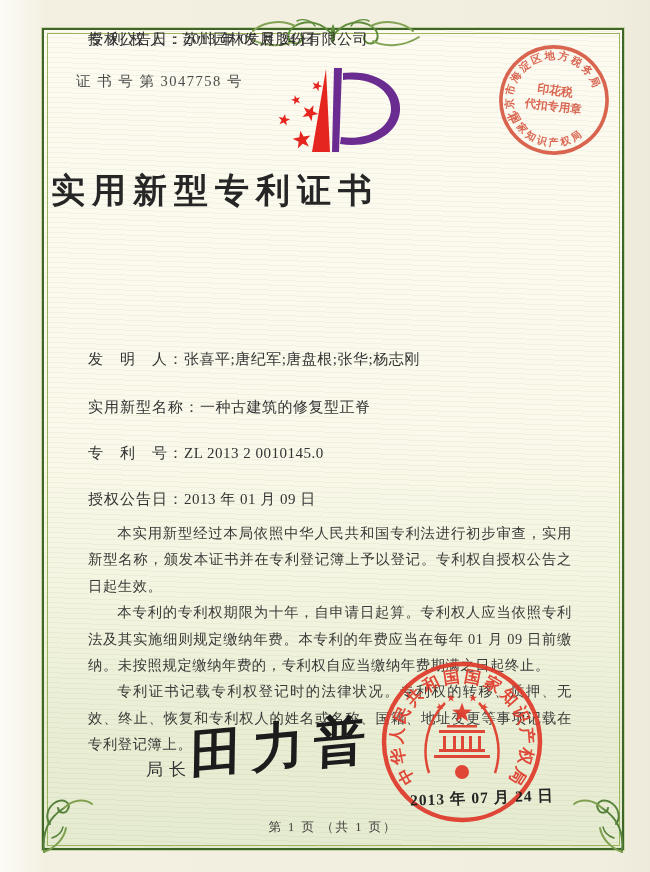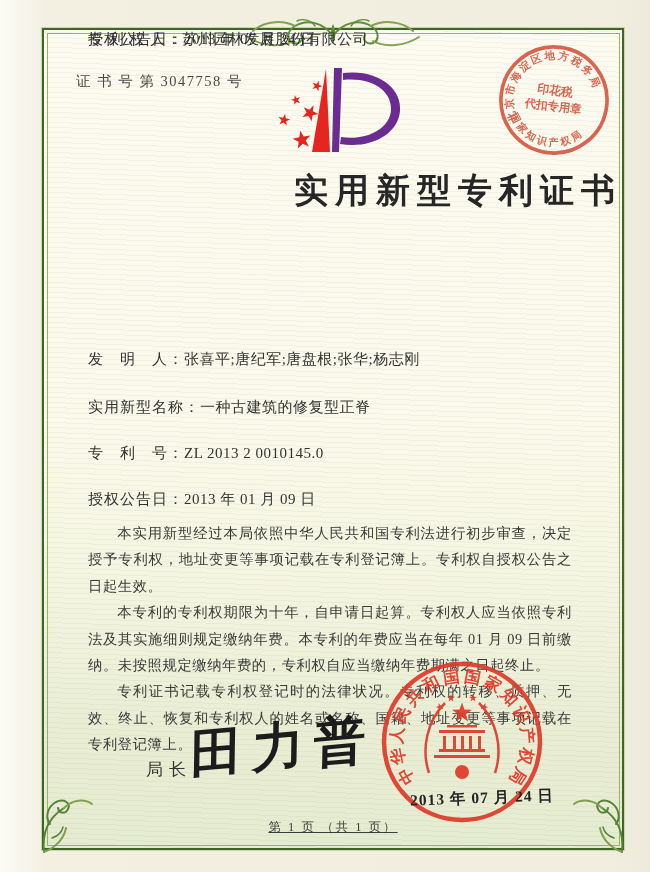--- a/index.html
+++ b/index.html
@@ -15,40 +15,40 @@
       repeating-linear-gradient(2deg, rgba(150,175,110,0.10) 0 1px, rgba(0,0,0,0) 1px 5px),
       linear-gradient(180deg,#fdfbf1 0%,#fbf9ec 48%,#f3f4e0 70%,#e9edd4 86%,#e5ebd0 100%);
     box-shadow:0 0 0 1px #c9d6a8;
   }
   .cert::before{
     content:"";position:absolute;inset:2.5px;border:1px solid #9ab45c;pointer-events:none;
   }
   .cert-no{position:absolute;left:32px;top:42px;font-size:14.5px;letter-spacing:1.5px;color:#4a4a48;}
   .logo{position:absolute;left:200px;top:26px;width:175px;height:108px;}
   .tax-stamp{position:absolute;left:446px;top:6px;width:128px;height:128px;transform:rotate(7deg);color:#d2452f;opacity:.82;}
-  .title{position:absolute;left:0;right:0;top:138px;text-align:right;font-size:34px;font-weight:bold;
+  .title{position:absolute;left:0;right:0;top:138px;text-align:left;font-size:34px;font-weight:bold;
          letter-spacing:7px;padding-left:7px;color:#262626;}
   .field-row{position:absolute;left:44px;right:36px;font-size:15px;color:#333;white-space:nowrap;}
   .field-row:nth-of-type(1){top:224px;}
   .field-row:nth-of-type(2){top:274px;}
   .field-row:nth-of-type(3){top:320px;}
   .field-row:nth-of-type(4){top:368px;}
   .field-row:nth-of-type(5){top:414px;}
   .field-row:nth-of-type(6){top:460px;}
   .field-label{letter-spacing:1px;}
   .field-value{letter-spacing:0.5px;}
   .body-text{position:absolute;left:44px;top:490px;width:484px;color:#3a3a38;}
   .body-text p{margin:0;font-size:14.3px;line-height:26.4px;text-align:justify;text-indent:2.05em;letter-spacing:0.6px;}
   .director{position:absolute;left:90px;top:728px;font-size:17px;letter-spacing:6px;color:#333;margin-left:12px;}
   .sig{position:absolute;left:146px;top:682px;font-size:52px;font-weight:bold;color:#1c1c1c;
        transform:rotate(-5deg) skewX(-6deg);letter-spacing:10px;}
   .seal{position:absolute;left:333px;top:627px;width:170px;height:170px;color:#df392a;opacity:.92;}
   .seal-date{position:absolute;left:348px;top:758px;width:180px;text-align:center;font-size:15.5px;
              font-weight:bold;color:#242424;letter-spacing:1px;transform:rotate(-2deg);}
-  .footer{position:absolute;left:0;right:0;bottom:12px;text-align:center;font-size:12.5px;letter-spacing:2px;color:#3c3c3a;text-decoration:underline;}
+  .footer{position:absolute;left:0;right:0;bottom:12px;text-align:center;font-size:12.5px;letter-spacing:2px;color:#3c3c3a;}
   .ornament-top{position:absolute;left:50%;top:-16px;transform:translateX(-50%);}
   .corner{position:absolute;color:#55813a;}
   .corner.bl{left:-6px;bottom:-8px;}
   .corner.br{right:-6px;bottom:-8px;transform:scaleX(-1);}
   svg text{font-family:"Liberation Serif","DejaVu Serif",serif;}
 </style>
 </head>
 <body>
 
 <div class="cert">
@@ -136,21 +136,21 @@
     <span class="field-label">授权公告日：</span><span class="field-value">2013 年 01 月 09 日</span>
   </div>
   <div class="field-row">
     <span class="field-label">专 利 权 人：</span><span class="field-value">苏州园林发展股份有限公司</span>
   </div>
   <div class="field-row">
     <span class="field-label">授权公告日：</span><span class="field-value">2013 年 07 月 24 日</span>
   </div>
 
   <div class="body-text">
-    <p>本实用新型经过本局依照中华人民共和国专利法进行初步审查，决定授予专利权，地址变更等事项记载在专利登记簿上。专利权自授权公告之日起生效。</p>
+    <p>本实用新型经过本局依照中华人民共和国专利法进行初步审查，实用新型名称，颁发本证书并在专利登记簿上予以登记。专利权自授权公告之日起生效。</p>
     <p>本专利的专利权期限为十年，自申请日起算。专利权人应当依照专利法及其实施细则规定缴纳年费。本专利的年费应当在每年 01 月 09 日前缴纳。未按照规定缴纳年费的，专利权自应当缴纳年费期满之日起终止。</p>
     <p>专利证书记载专利权登记时的法律状况。专利权的转移、质押、无效、终止、恢复和专利权人的姓名或名称、国籍、地址变更等事项记载在专利登记簿上。</p>
   </div>
 
   <div class="director">局长</div>
   <div class="sig">田力普</div>
 
   <svg class="seal" viewBox="0 0 170 170">
     <defs>
       <path id="sealArc" d="M 38.5,123 A 60,60 0 1 1 131.5,123"></path>

